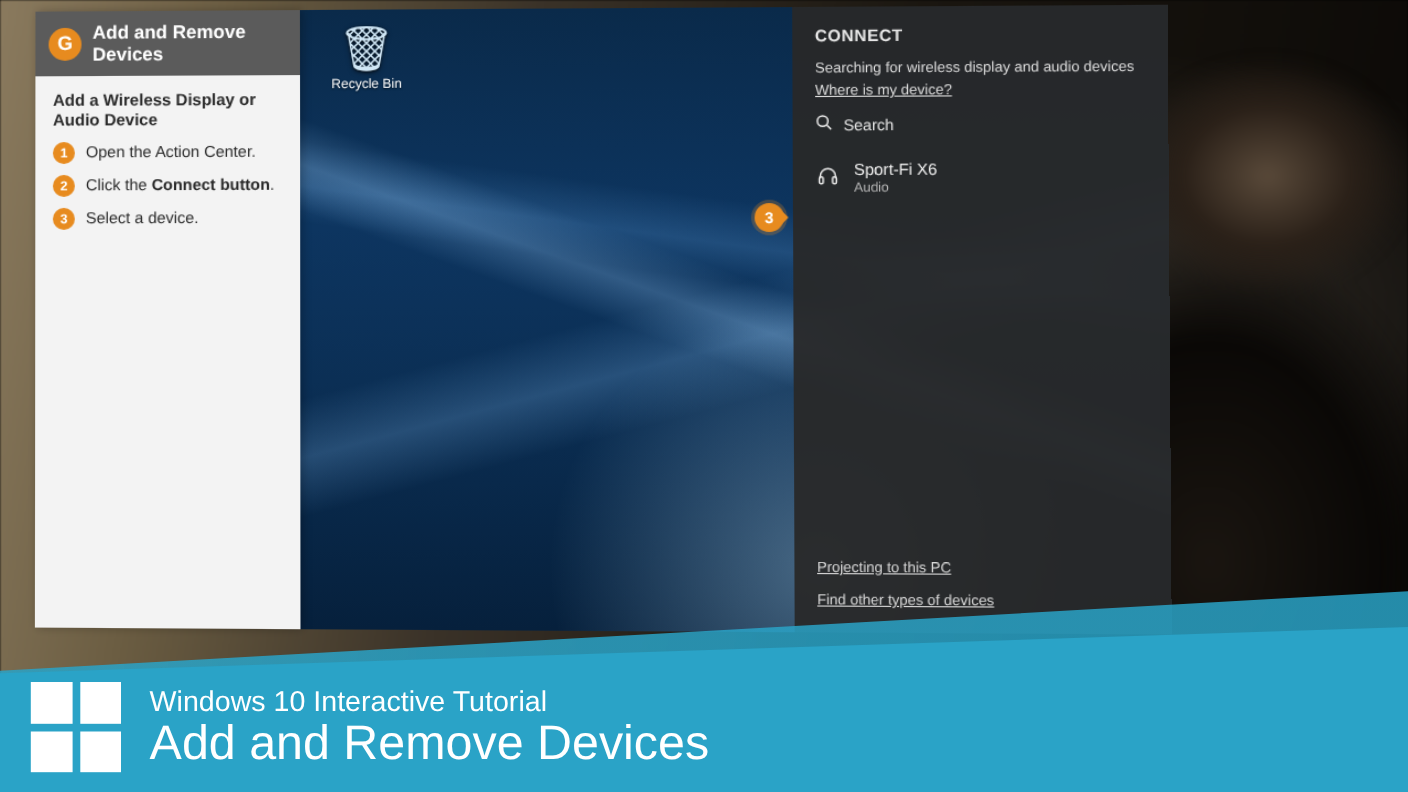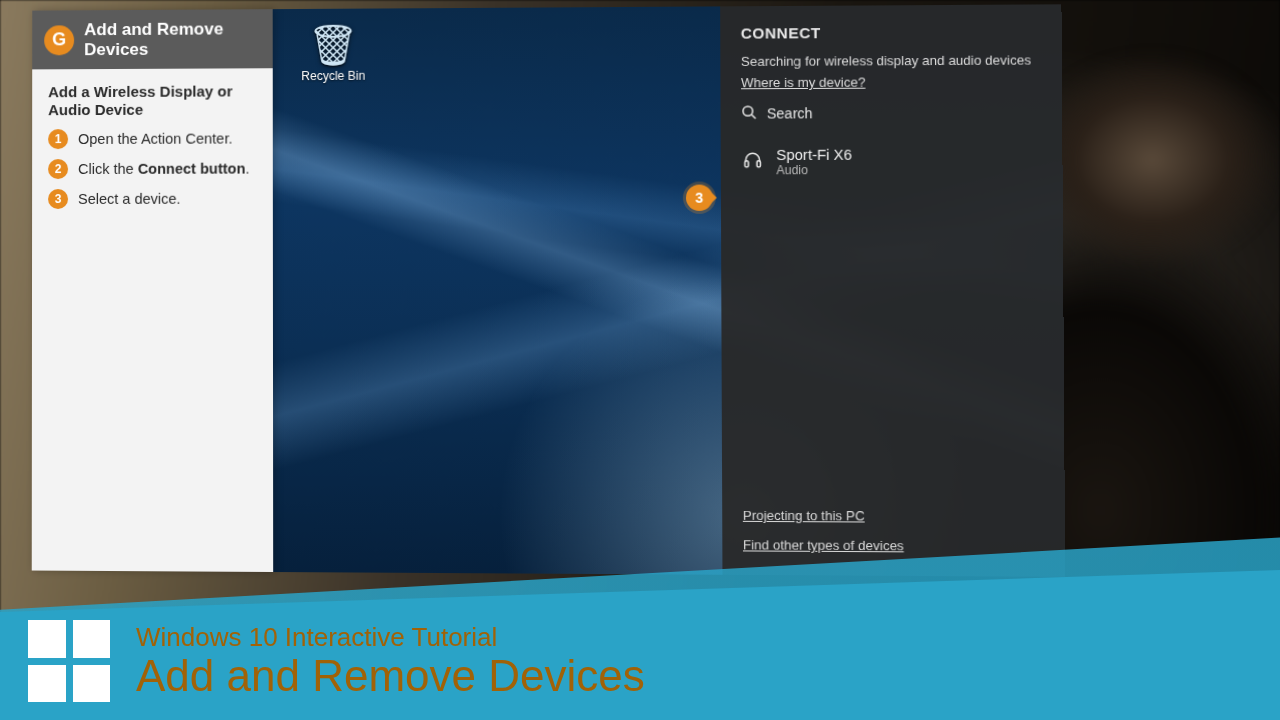--- a/index.html
+++ b/index.html
@@ -114,21 +114,21 @@
     clip-path: polygon(0 42%, 100% 4%, 100% 100%, 0 100%);
     opacity:.85;
   }
   .banner .stripe-front {
     position:absolute; left:0; right:0; bottom:0; height:150px;
     background: #2aa3c7;
     clip-path: polygon(0 28%, 100% 0%, 100% 100%, 0 100%);
   }
   .banner .content {
     position:absolute; left:28px; bottom:18px; display:flex; align-items:center; gap:26px;
-    color:#a16207;
+    color:#ffffff;
   }
   .win-logo { width:82px; height:82px; display:grid; grid-template-columns:1fr 1fr; grid-template-rows:1fr 1fr; gap:7px;}
   .win-logo div { background:#fff; }
   .banner-text .line1 { font-size:26px; font-weight:400; }
   .banner-text .line2 { font-size:44px; font-weight:400; line-height:1.05;}
 </style>
 </head>
 <body>
 
 <div class="photo-bg"></div>

